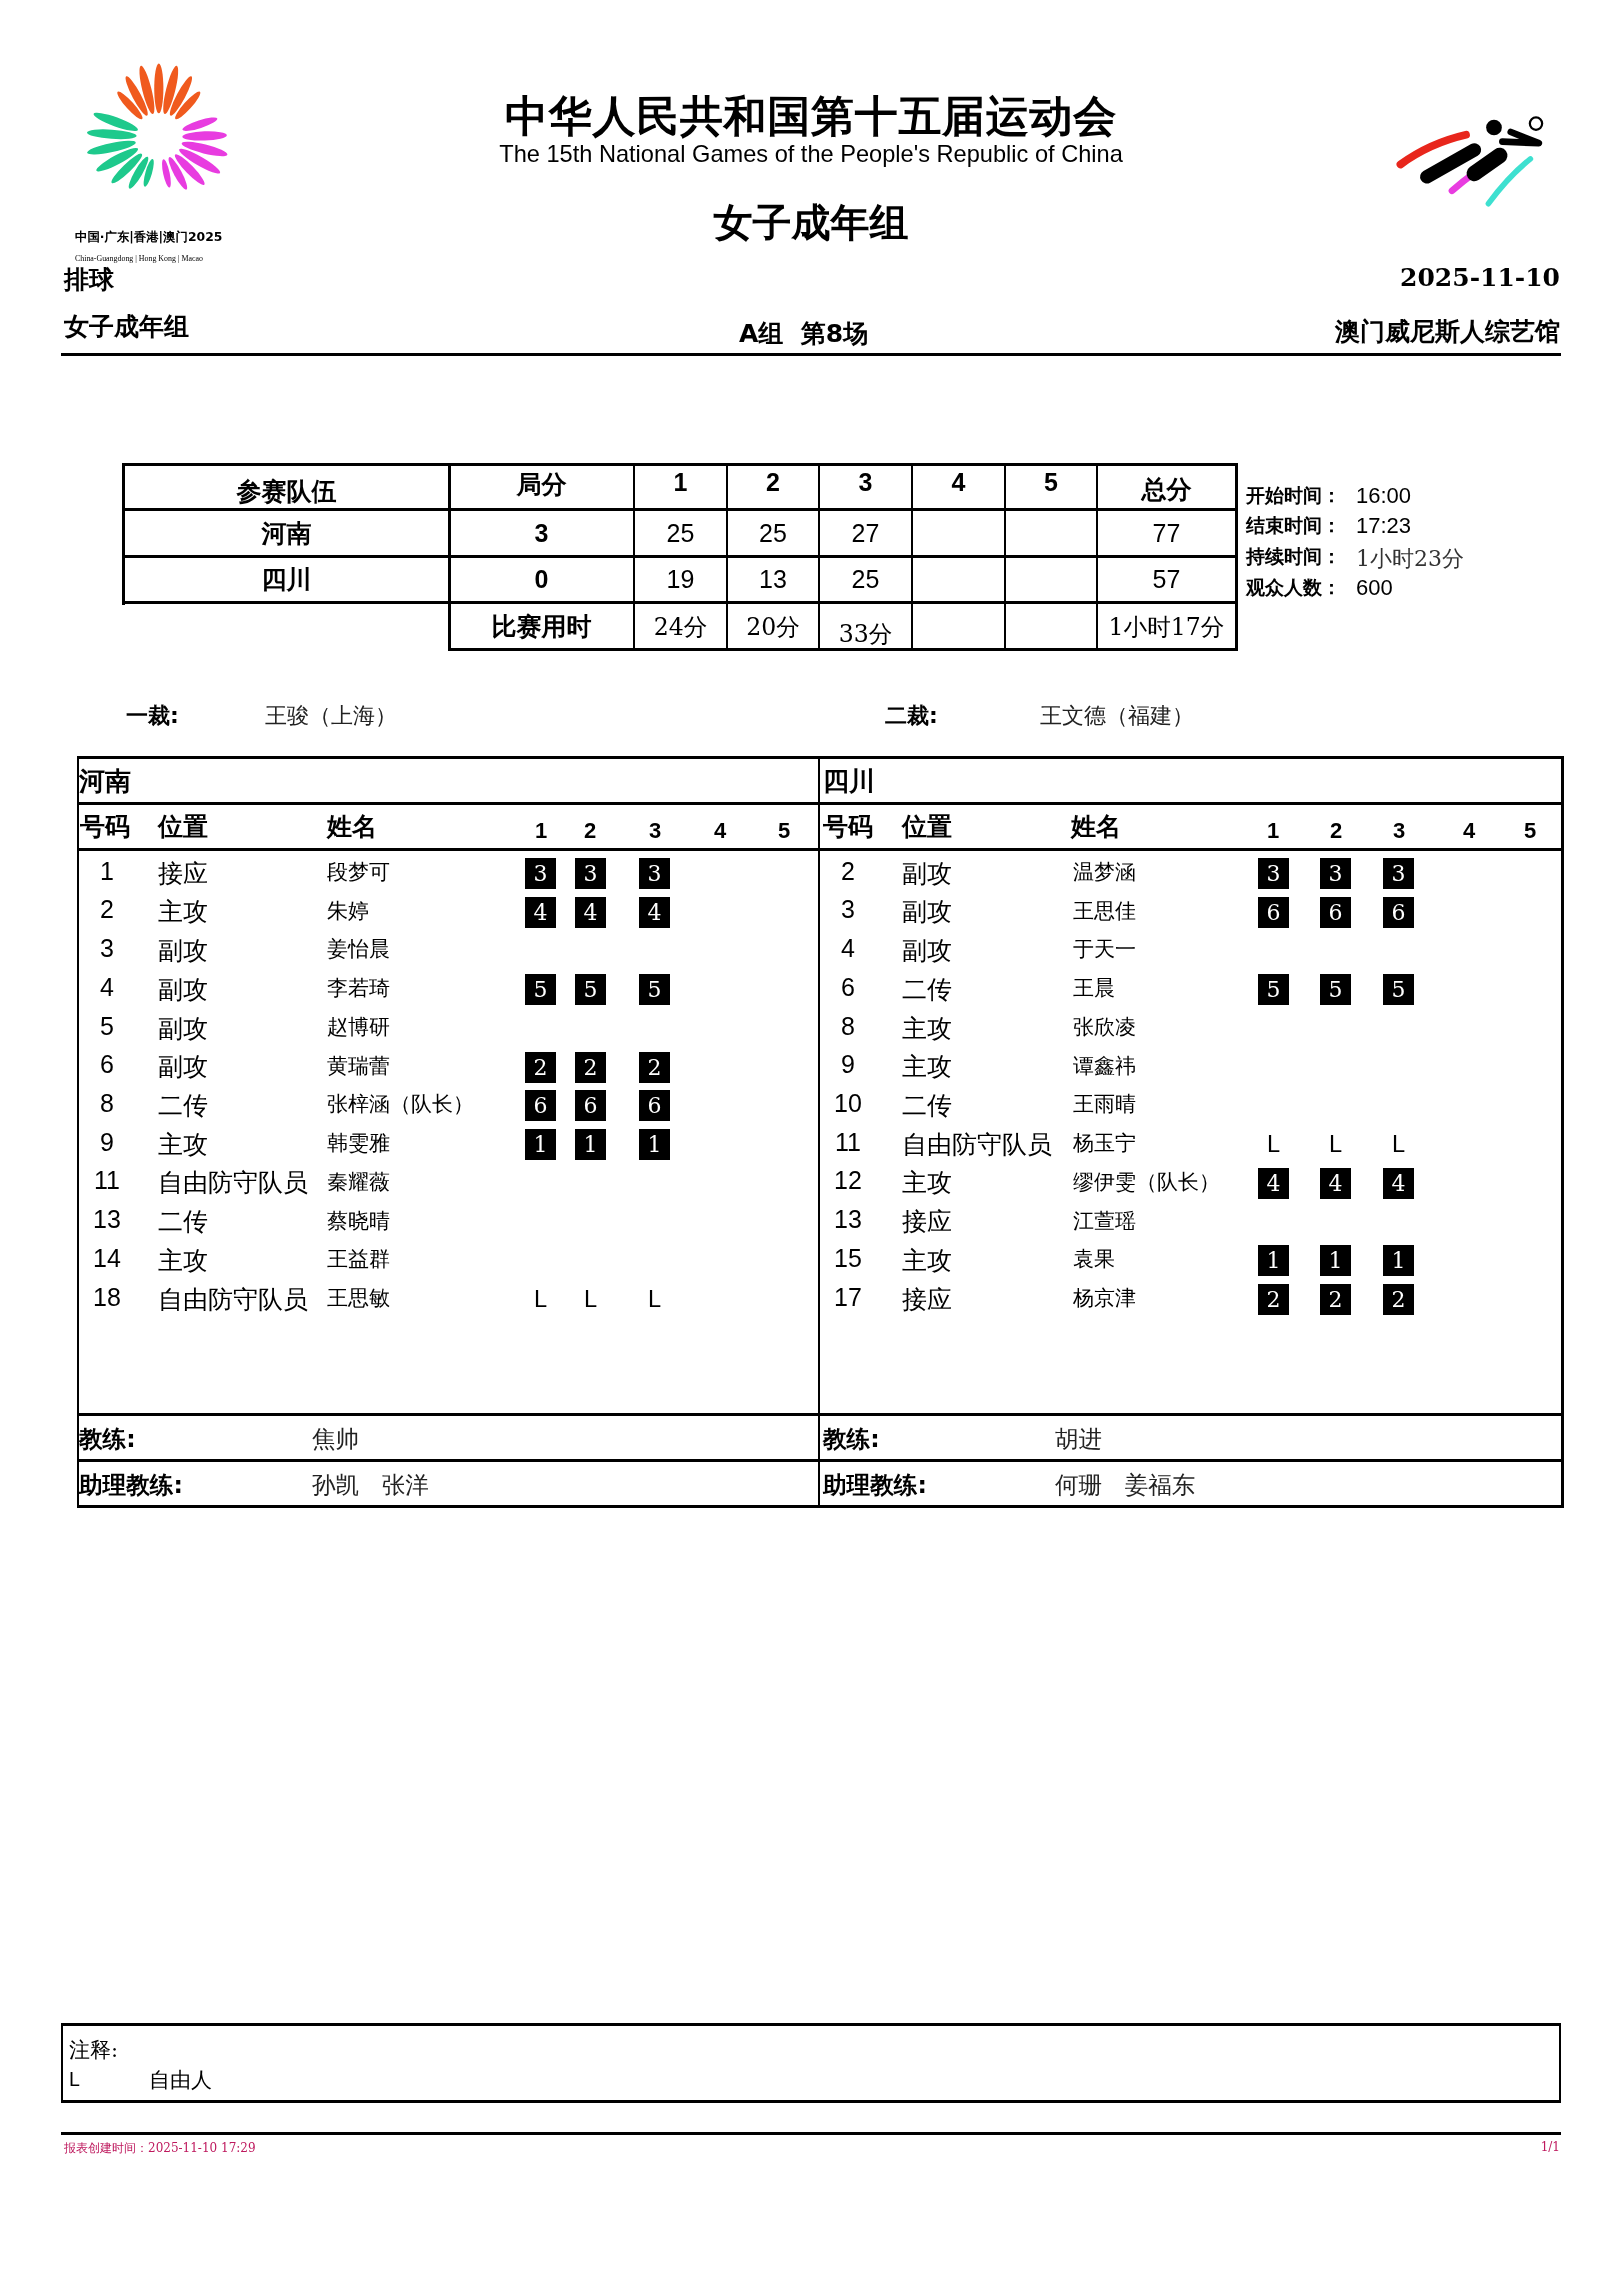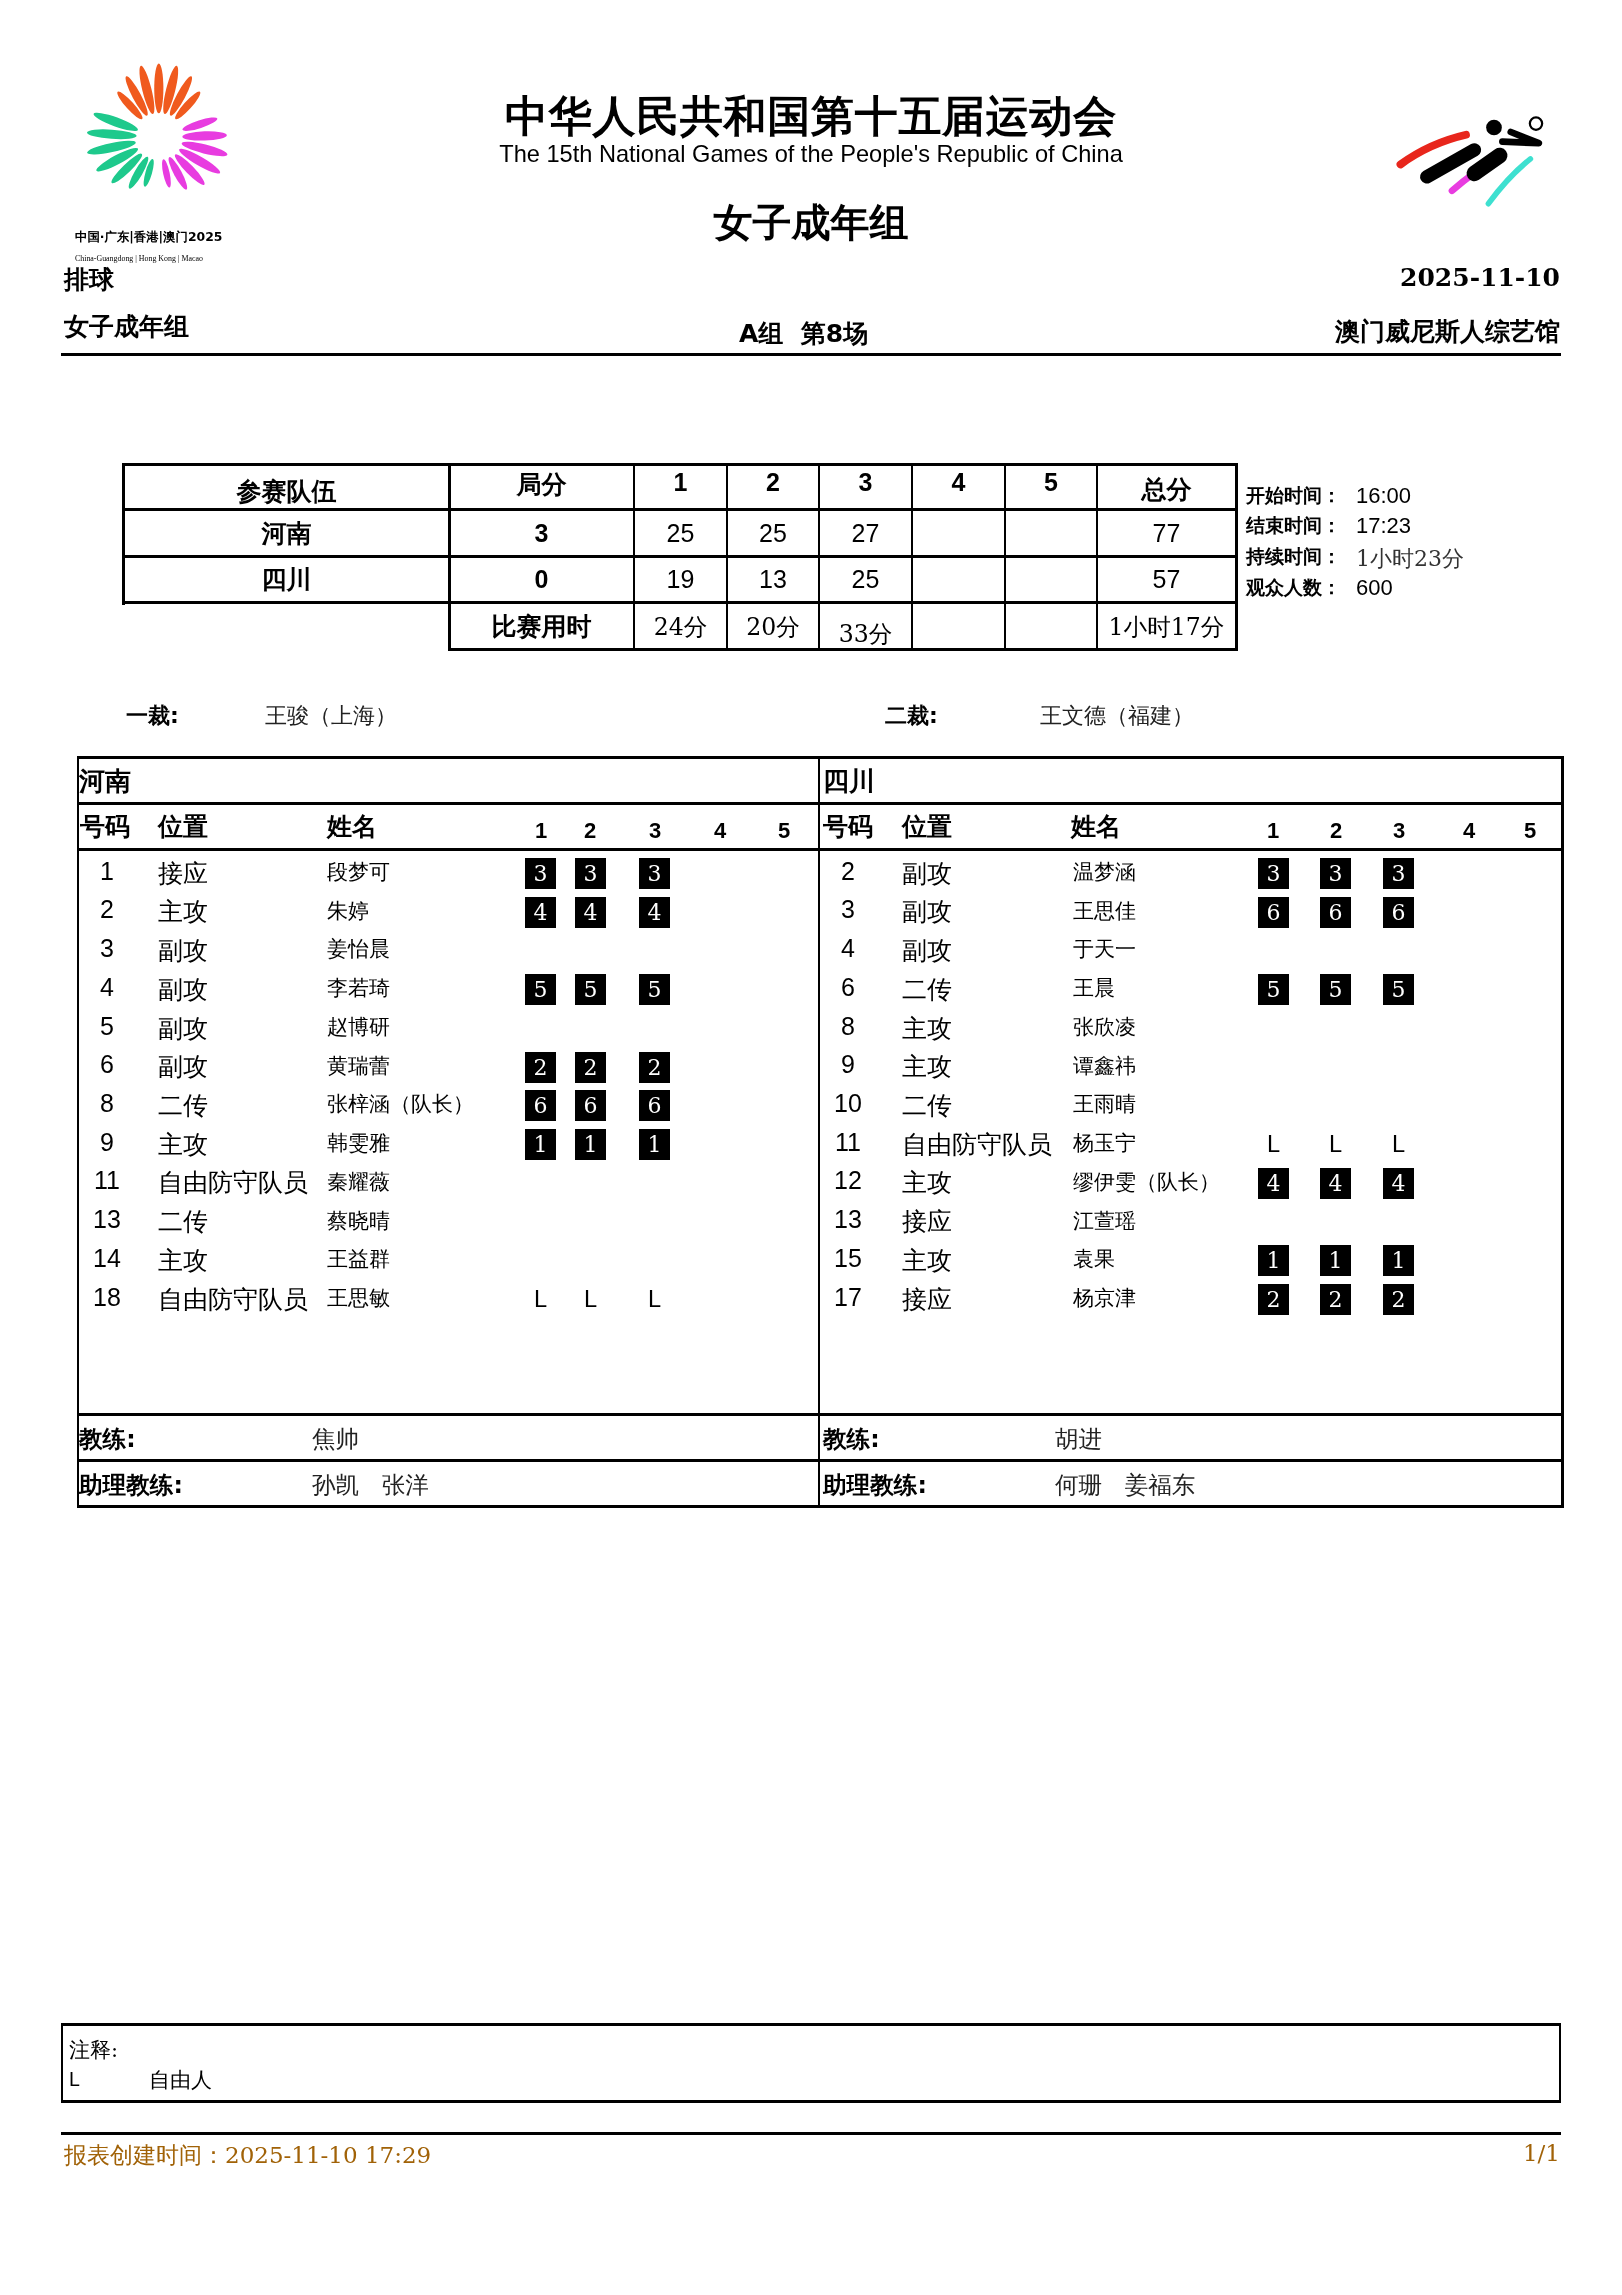--- a/index.html
+++ b/index.html
@@ -35,21 +35,21 @@
   .r-num { font-size:25px; width:46px; text-align:center; font-family:"Liberation Sans", sans-serif; }
   .r-pos { font-size:25px; white-space:nowrap; }
   .r-name { font-size:21px; white-space:nowrap; font-family:"DejaVu Serif","Liberation Serif", serif; }
   .box { position:absolute; width:31px; height:31px; background:#000; color:#fff; font-family:"DejaVu Serif","Liberation Serif", serif; font-size:22px; display:flex; align-items:center; justify-content:center; }
   .lib { position:absolute; width:31px; height:31px; color:#000; font-size:23.6px; display:flex; align-items:center; justify-content:center; font-family:"Liberation Sans", sans-serif; }
 
   .coach-label { font-size:23.6px; font-weight:bold; }
   .coach-val { font-size:23.6px; font-family:"DejaVu Serif","Liberation Serif", serif; color:#222; white-space:pre; }
 
   .notes-title { font-size:21px; font-family:"DejaVu Serif","Liberation Serif", serif; }
-  .footer-text { font-size:23px; font-family:"DejaVu Serif","Liberation Serif", serif; color:#a16207; }
+  .footer-text { font-size:12px; font-family:"DejaVu Serif","Liberation Serif", serif; color:#be185d; }
 </style>
 </head>
 <body>
 
 <div class="abs" style="left:69px;top:59px;width:177px;height:144px;">
   <svg width="177" height="144" viewBox="0 0 270 220">
     <g transform="translate(137,120)">
 
       <g fill="#f05a1e">
         <ellipse cx="0" cy="-75" rx="7" ry="38"></ellipse>

